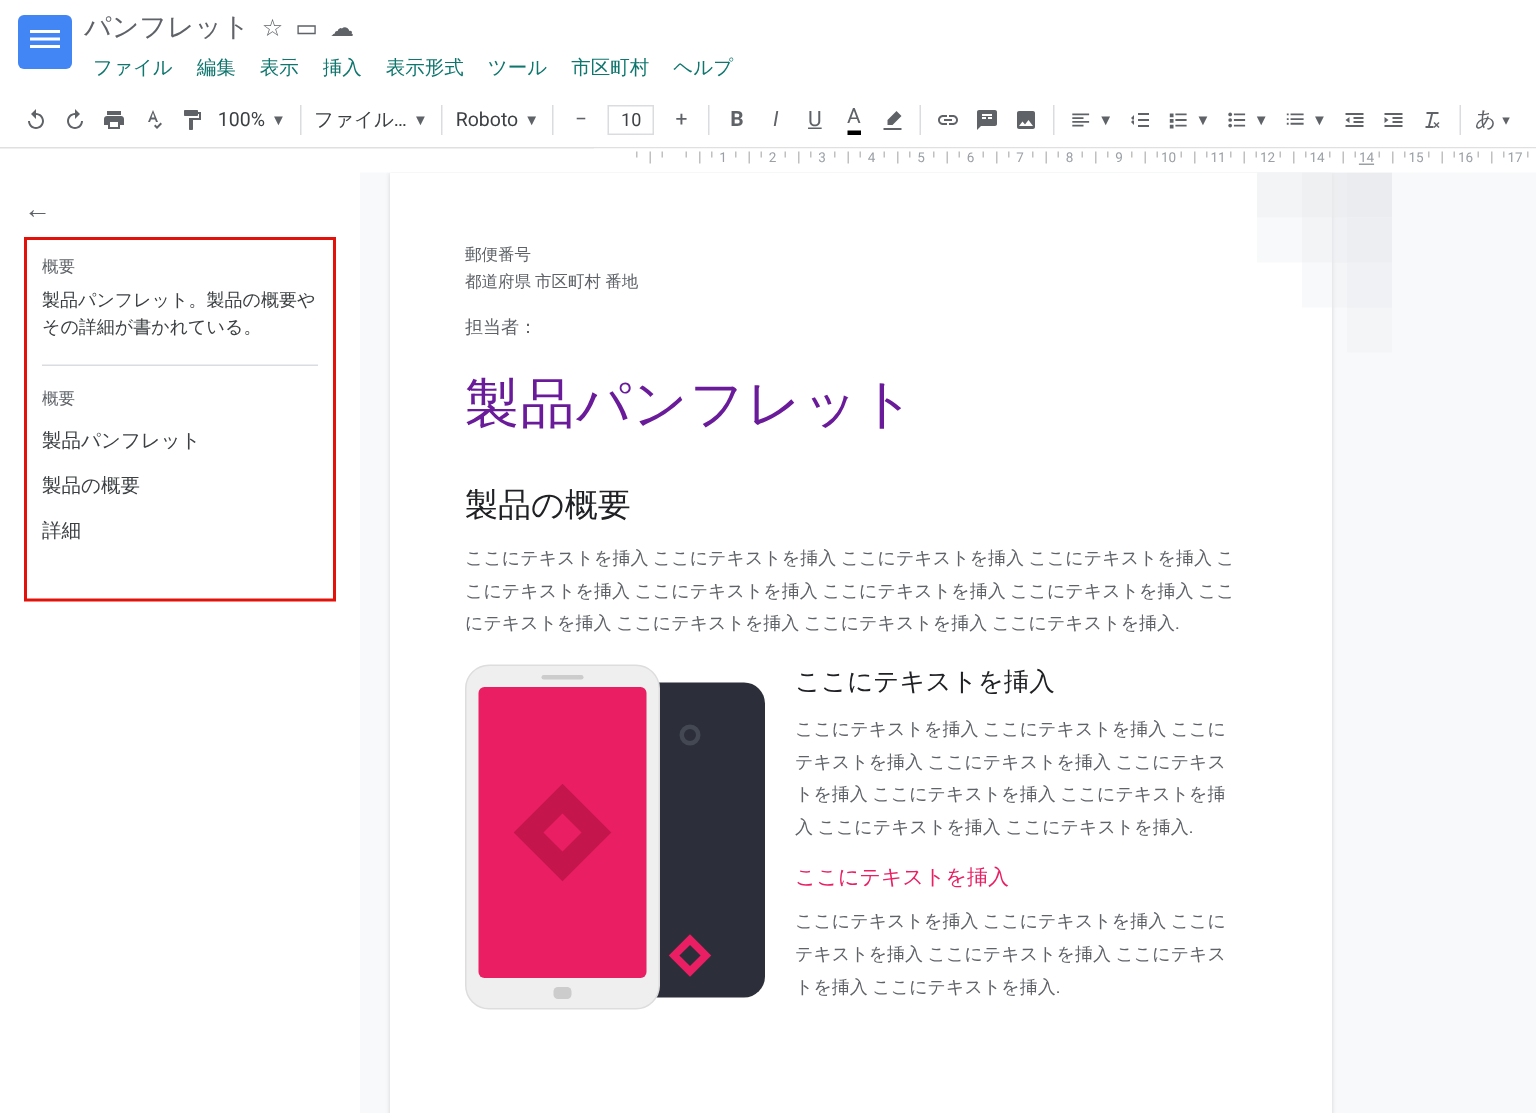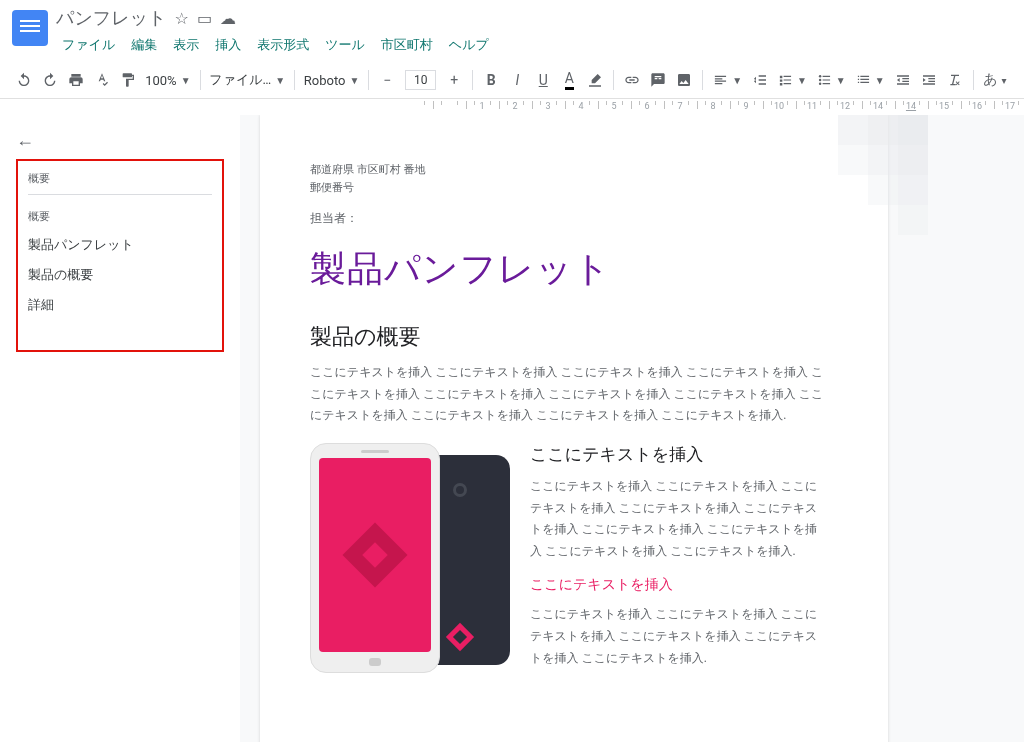--- a/index.html
+++ b/index.html
@@ -303,20 +303,21 @@
     <span class="tick" style="left: 605.75px; height: 4px;"></span>
     <span class="num" style="left: 614px;">17</span>
     <span class="tick" style="left: 622.25px; height: 4px;"></span>
   </div>
 
 <div class="workspace">
   <div class="sidepanel">
     <span class="back-arrow">←</span>
     <div class="redbox">
       <div class="rb-label">概要</div>
+      <div class="rb-desc">製品パンフレット。製品の概要やその詳細が書かれている。</div>
       <hr class="rb-hr">
       <div class="rb-label">概要</div>
       <div class="rb-item">製品パンフレット</div>
       <div class="rb-item">製品の概要</div>
       <div class="rb-item">詳細</div>
     </div>
   </div>
 
   <div class="canvas">
     <div class="page">
@@ -325,22 +326,22 @@
         <div class="sq" style="right:30px;top:40px;opacity:.7"></div>
         <div class="sq" style="right:0;top:40px;opacity:.9"></div>
         <div class="sq" style="right:60px;top:70px;opacity:.3"></div>
         <div class="sq" style="right:30px;top:70px;opacity:.5"></div>
         <div class="sq" style="right:0;top:70px;opacity:.7"></div>
         <div class="sq" style="right:30px;top:100px;opacity:.3"></div>
         <div class="sq" style="right:0;top:100px;opacity:.5"></div>
         <div class="sq" style="right:0;top:130px;opacity:.3"></div>
       </div>
       <div class="addr">
+        <div>郵便番号</div>
         <div>都道府県 市区町村 番地</div>
-        <div>郵便番号</div>
       </div>
       <div class="contact-lbl">担当者：</div>
       <div class="h1">製品パンフレット</div>
       <div class="h2">製品の概要</div>
       <div class="para">ここにテキストを挿入 ここにテキストを挿入 ここにテキストを挿入 ここにテキストを挿入 ここにテキストを挿入 ここにテキストを挿入 ここにテキストを挿入 ここにテキストを挿入 ここにテキストを挿入 ここにテキストを挿入 ここにテキストを挿入 ここにテキストを挿入.</div>
       <div class="two-col">
         <div class="phone-img">
           <div class="phone-back">
               <div class="cam"></div>
               <div class="dia"></div>

